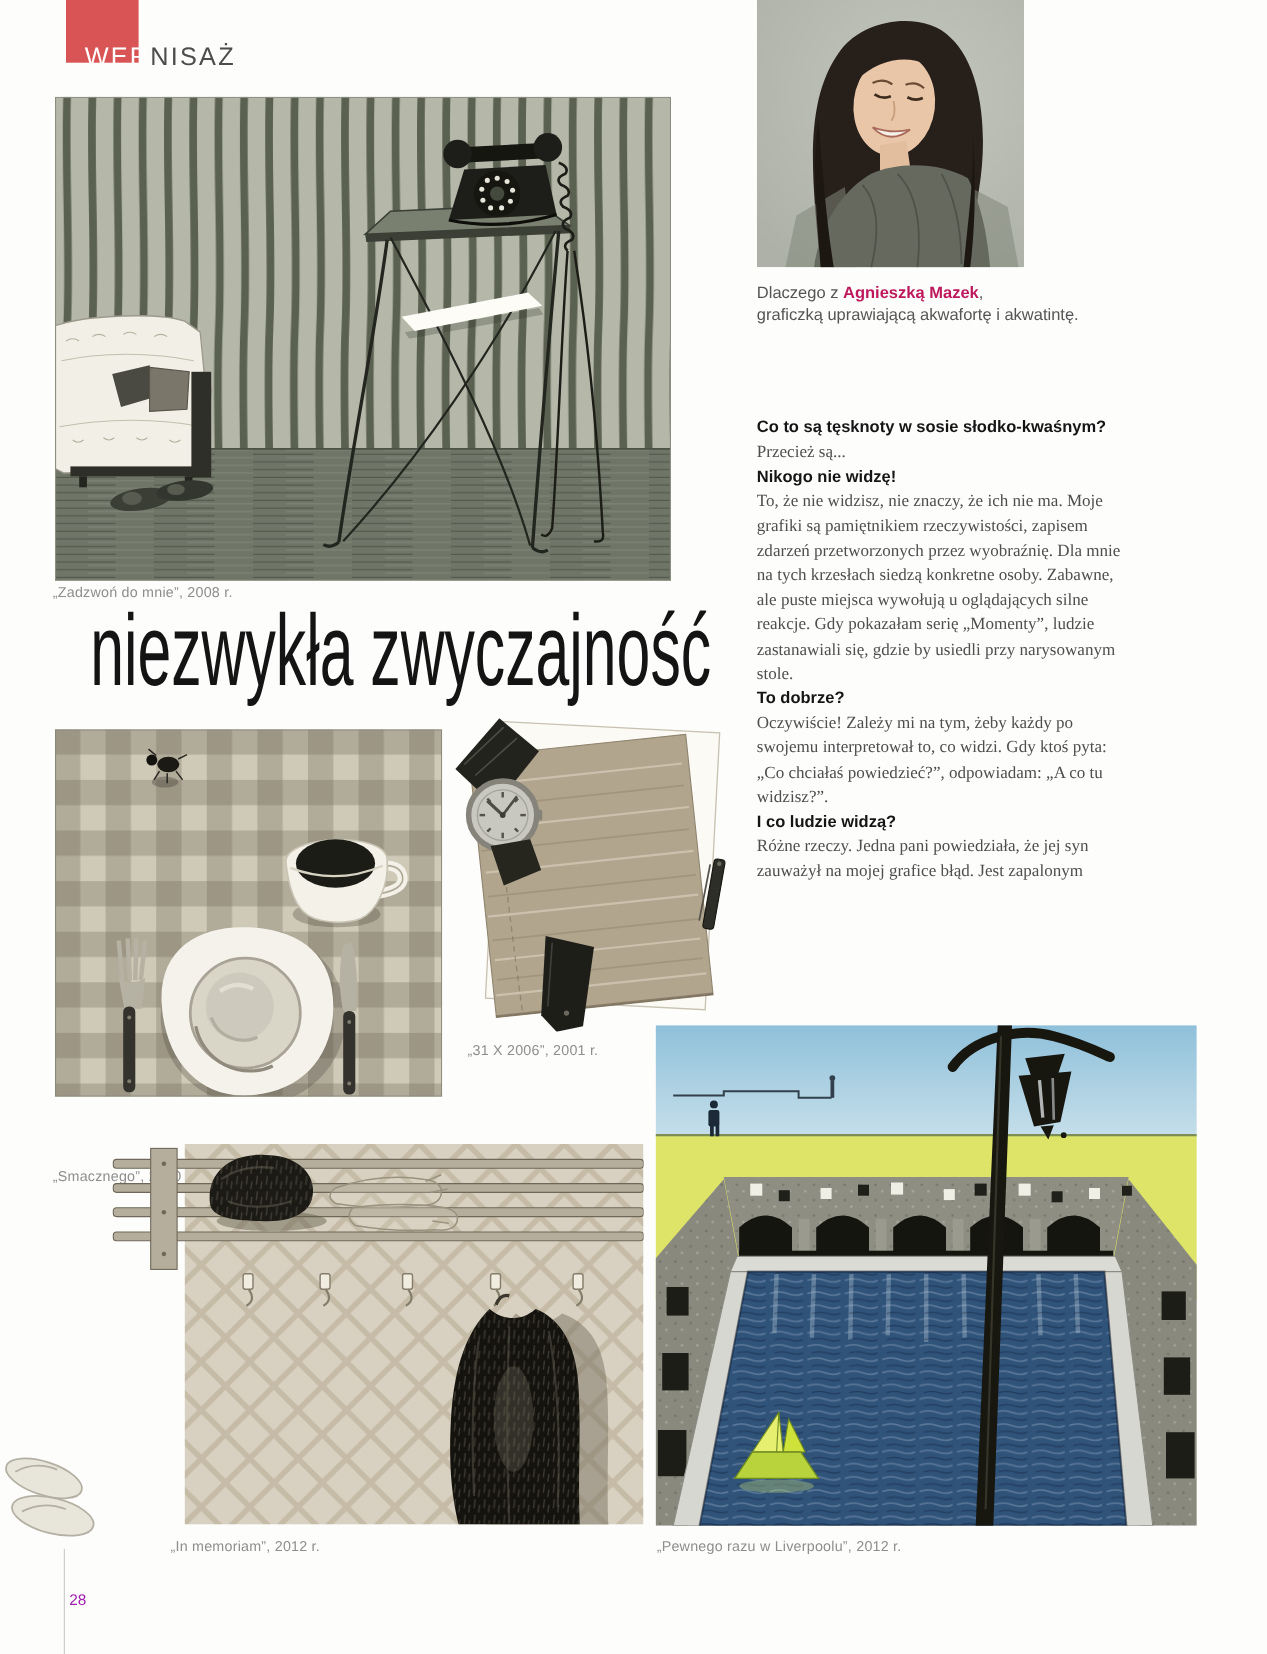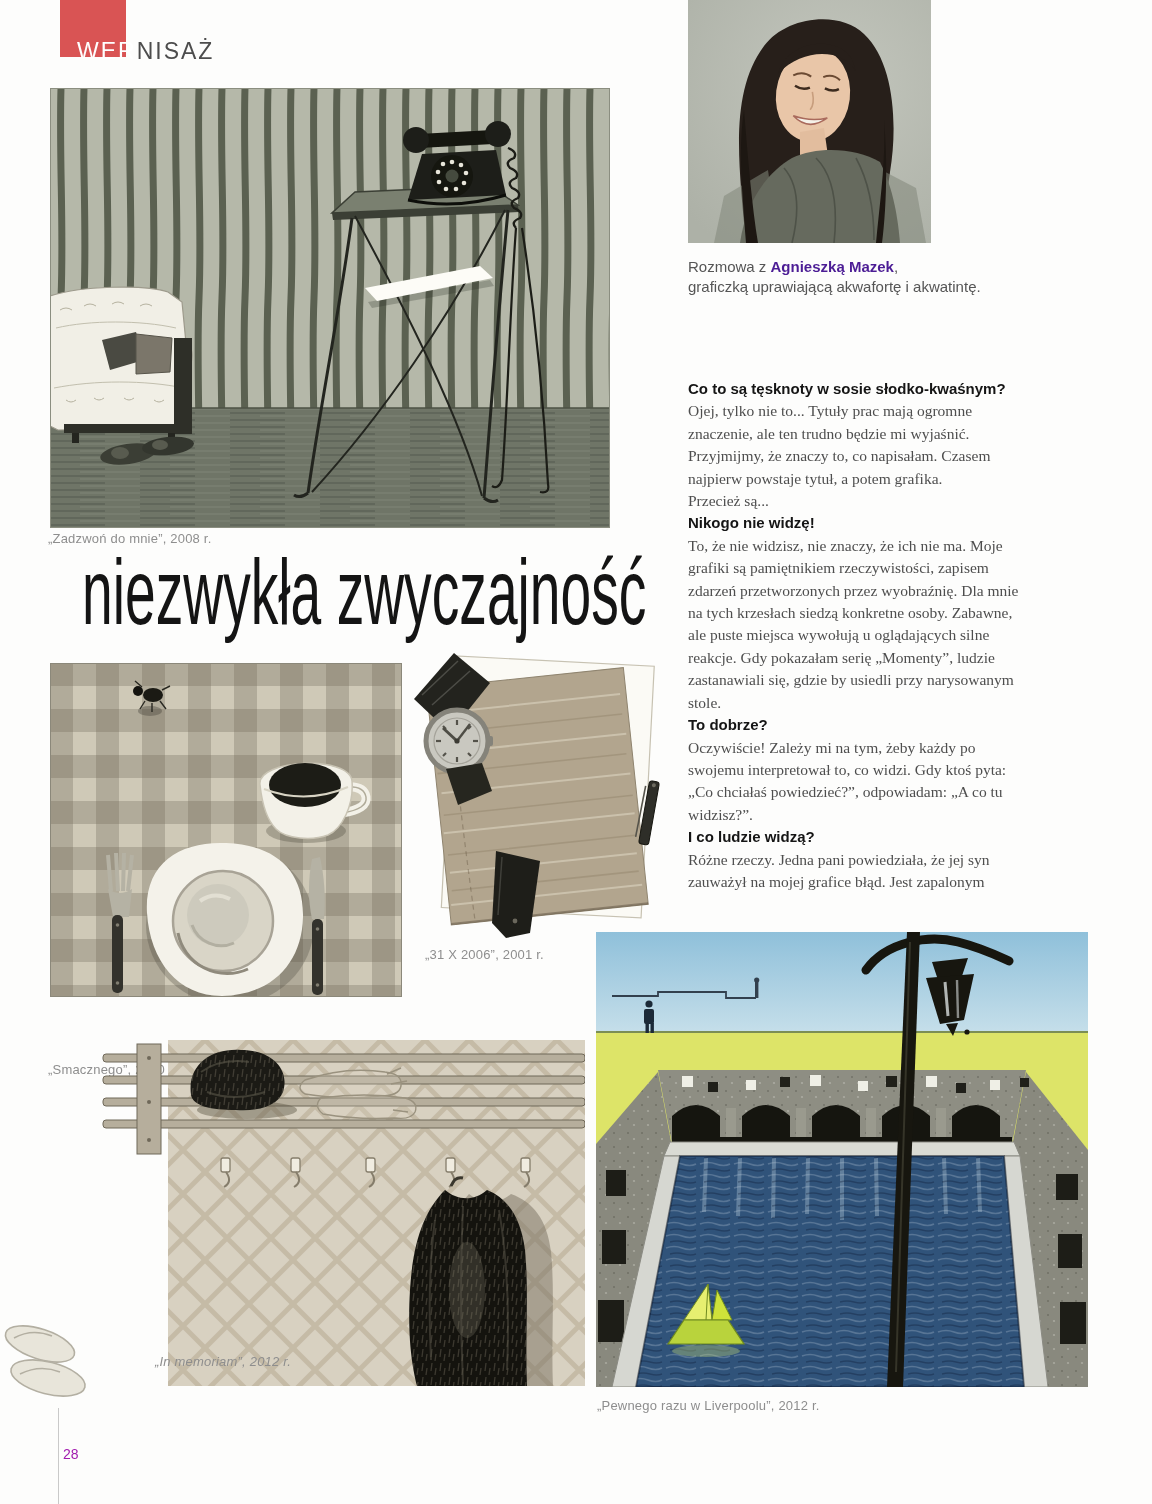--- a/index.html
+++ b/index.html
@@ -11,21 +11,21 @@
   .wernisaz{left:77px;top:38px;font-size:23px;letter-spacing:2px;font-weight:400;white-space:nowrap;}
   .wernisaz .w1{color:#ffffff;}
   .wernisaz .w2{color:#4d4d4d;}
   
   .caption{font-size:13px;color:#8e8e8e;letter-spacing:.2px;white-space:nowrap;}
   
   .headline{left:82px;top:546px;font-size:92px;line-height:1;color:#141414;white-space:nowrap;
             transform:scaleX(0.60);transform-origin:0 0;font-weight:400;}
   
   .intro{left:688px;top:257px;width:310px;font-size:15px;line-height:20px;color:#555;}
-  .intro b{color:#4c1d95;}
+  .intro b{color:#be185d;}
   
   .interview{left:688px;top:343px;width:340px;margin-top:35px;}
   .interview p{margin:0;line-height:22.4px;}
   .interview .q{font-family:"Liberation Sans",sans-serif;font-weight:bold;font-size:15px;color:#151515;}
   .interview .a{font-family:"Liberation Serif",serif;font-size:15.5px;color:#4e4e4e;}
   
   .page-rule{left:58px;top:1408px;width:1px;height:96px;background:#c9c9c9;}
   .page-number{left:63px;top:1446px;font-size:14px;color:#a21caf;}
   svg{display:block;}
 </style>
@@ -144,27 +144,26 @@
         <polygon points="36,196 80,170 90,243 26,243" fill="rgba(130,134,122,0.55)"></polygon>
         <polygon points="182,164 228,188 238,243 186,243" fill="rgba(130,134,122,0.55)"></polygon>
         <path d="M52,243 C58,200 80,172 104,158 C130,146 168,148 192,162 C206,190 210,220 212,243 Z" fill="#666a5e"></path>
         <path d="M96,168 C110,184 112,210 104,243 M128,158 C146,176 150,206 146,243 M168,158 C180,180 186,210 186,240" stroke="#4e5248" stroke-width="1.6" fill="none"></path>
       </g>
       <path d="M58,243 C54,190 50,150 56,110 C60,160 64,206 70,243 Z M188,243 C192,200 198,160 196,120 C200,166 198,212 194,243 Z" fill="#1d1712"></path>
     </svg>
   </div>
 
   <div class="abs intro">
-    <span>Rozmowa z </span><b>Agnieszką Mazek</b><span>,</span><br>
+    <span>Dlaczego z </span><b>Agnieszką Mazek</b><span>,</span><br>
     <span>graficzką uprawiającą akwafortę i akwatintę.</span>
   </div>
 
   <div class="abs interview">
     <p class="q">Co to są tęsknoty w sosie słodko-kwaśnym?</p>
-    <p class="a">Ojej, tylko nie to... Tytuły prac mają ogromne znaczenie, ale ten trudno będzie mi wyjaśnić. Przyjmijmy, że znaczy to, co napisałam. Czasem najpierw powstaje tytuł, a potem grafika.</p>
     <p class="a">Przecież są...</p>
     <p class="q">Nikogo nie widzę!</p>
     <p class="a">To, że nie widzisz, nie znaczy, że ich nie ma. Moje grafiki są pamiętnikiem rzeczywistości, zapisem zdarzeń przetworzonych przez wyobraźnię. Dla mnie na tych krzesłach siedzą konkretne osoby. Zabawne, ale puste miejsca wywołują u oglądających silne reakcje. Gdy pokazałam serię „Momenty”, ludzie zastanawiali się, gdzie by usiedli przy narysowanym stole.</p>
     <p class="q">To dobrze?</p>
     <p class="a">Oczywiście! Zależy mi na tym, żeby każdy po swojemu interpretował to, co widzi. Gdy ktoś pyta: „Co chciałaś powiedzieć?”, odpowiadam: „A co tu widzisz?”.</p>
     <p class="q">I co ludzie widzą?</p>
     <p class="a">Różne rzeczy. Jedna pani powiedziała, że jej syn zauważył na mojej grafice błąd. Jest zapalonym</p>
   </div>
 
   <div class="abs headline">niezwykła zwyczajność</div>
@@ -334,21 +333,21 @@
   <div class="abs" style="left:2px;top:1316px;width:92px;height:92px;">
     <svg width="92" height="92" viewBox="0 0 92 92">
       <g stroke="#b3afa2" stroke-width="1.6" fill="#e8e5da">
         <ellipse cx="38" cy="28" rx="36" ry="15" transform="rotate(18 38 28)"></ellipse>
         <path d="M12,22 q18,-10 38,-2" fill="none"></path>
         <ellipse cx="46" cy="62" rx="38" ry="16" transform="rotate(14 46 62)"></ellipse>
         <path d="M18,58 q20,-10 40,-2" fill="none"></path>
       </g>
     </svg>
   </div>
-  <div class="abs caption" style="left:155px;top:1354px;font-style:italic;">„In memoriam”, 2012 r.</div>
+  <div class="abs caption" style="left:155px;top:1398px;">„In memoriam”, 2012 r.</div>
 
   <div class="abs" style="left:596px;top:932px;width:492px;height:455px;">
     <svg width="492" height="455" viewBox="0 0 492 455">
       <defs>
         <linearGradient id="sky" x1="0" y1="0" x2="0" y2="1">
           <stop offset="0%" stop-color="#8fc0da"></stop>
             <stop offset="100%" stop-color="#c6dfea"></stop>
         </linearGradient>
         <pattern id="stone" width="14" height="14" patternUnits="userSpaceOnUse">
           <circle cx="4" cy="5" r="1.1" fill="rgba(55,55,48,0.30)"></circle>

